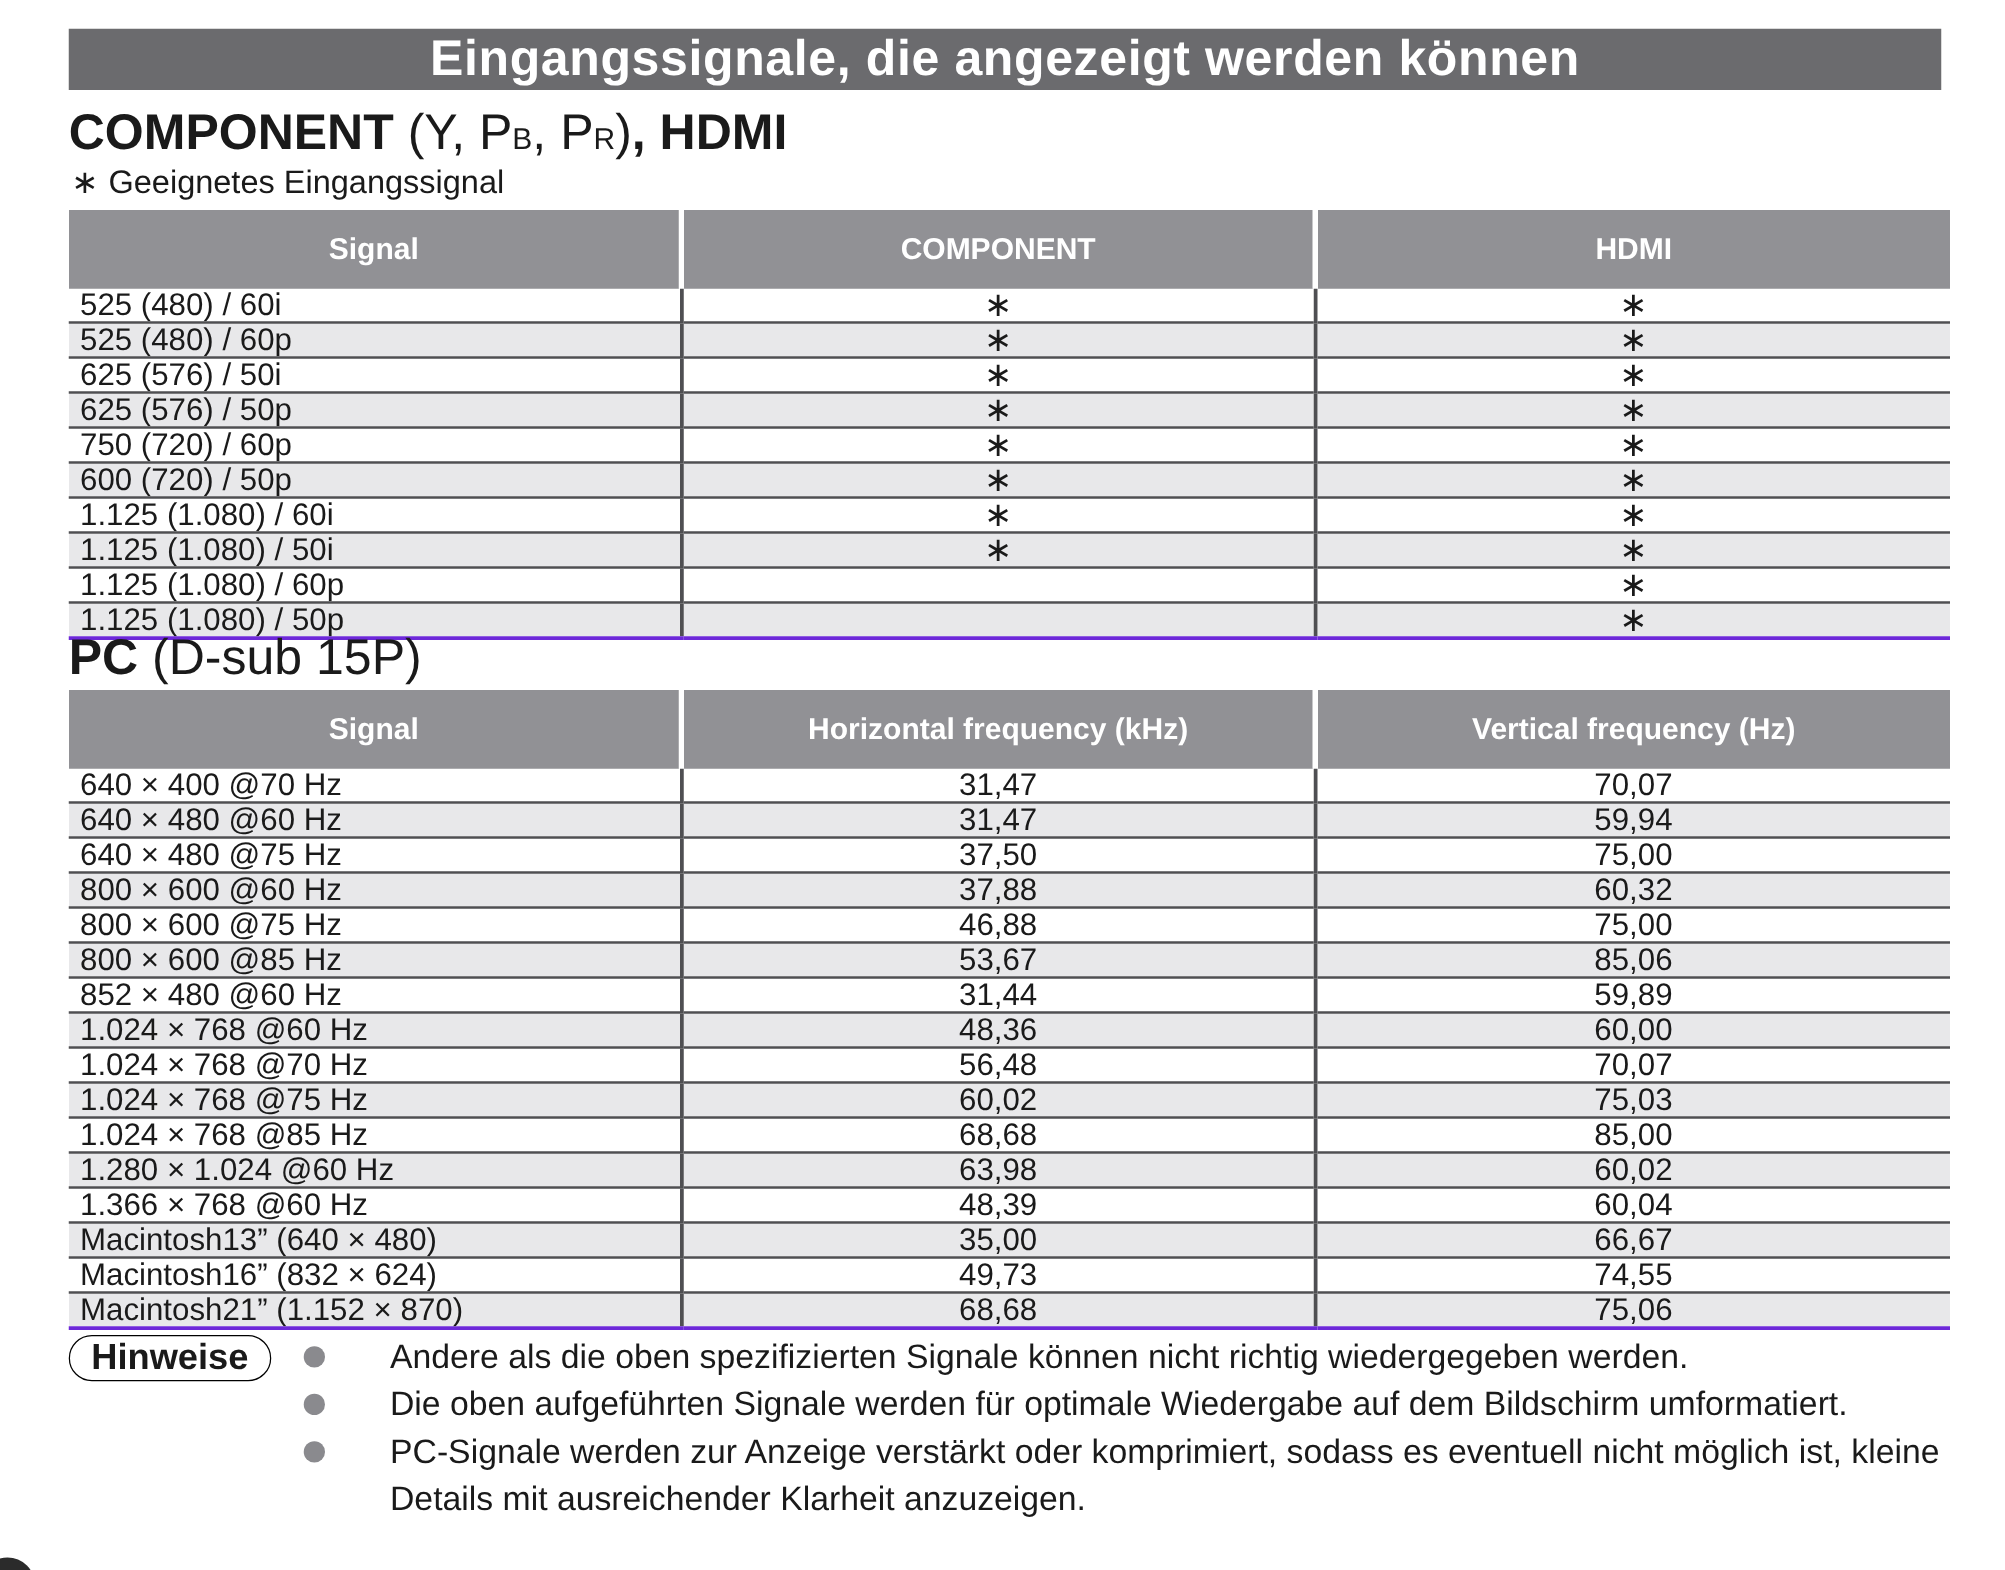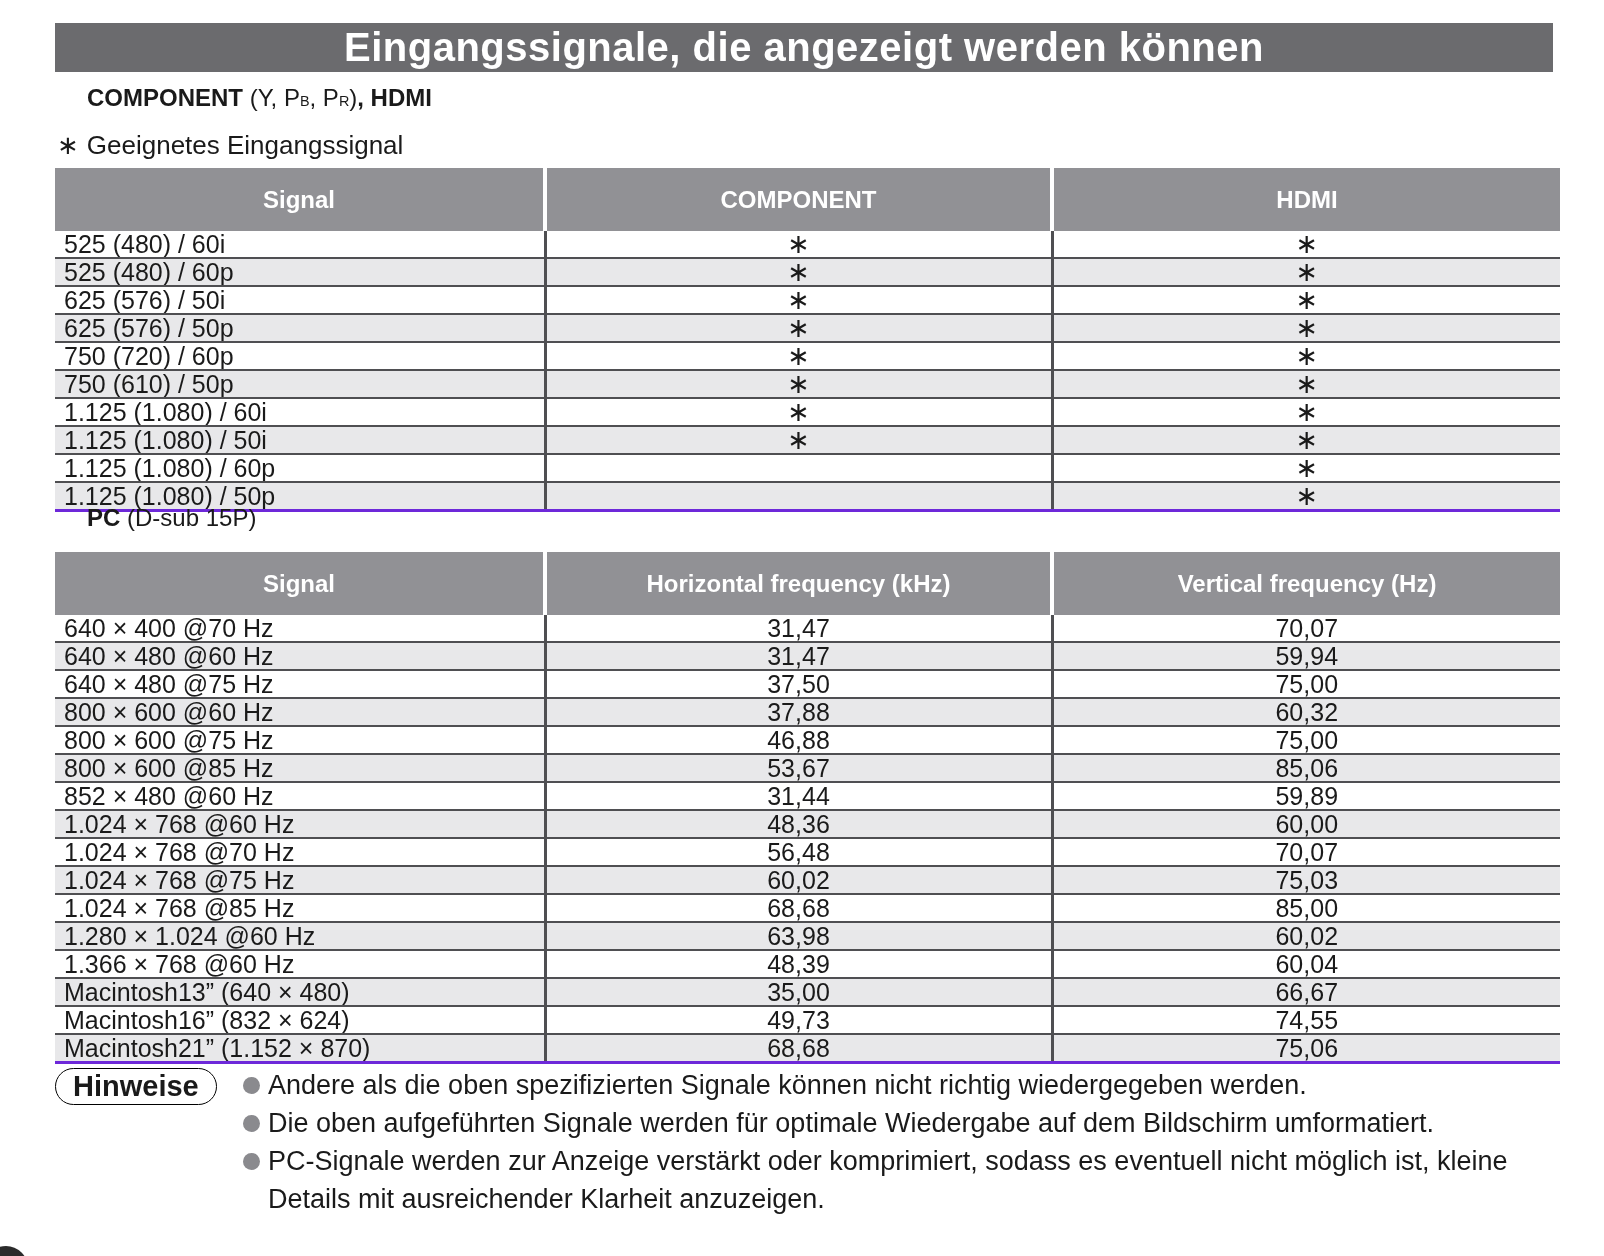--- a/index.html
+++ b/index.html
@@ -11,21 +11,21 @@
   
   .title-bar{
     position:absolute; left:55px; top:23px; width:1498px; height:49px;
     background:#6b6b6e; display:flex; align-items:center; justify-content:center;
   }
   .title-bar .t{
     color:#ffffff; font-size:40px; font-weight:bold; letter-spacing:0.5px;
     white-space:nowrap;
   }
   
-  .h-line{position:absolute; left:55px; font-size:24px; white-space:nowrap;margin-left:32px;}
+  .h-line{position:absolute; left:55px; font-size:40px; white-space:nowrap;}
   .h-line .b{font-weight:bold;}
   .h-line .sub{font-size:0.60em; font-weight:normal;}
   .note-line1{
     position:absolute; left:57px; top:130px; font-size:26px; white-space:nowrap;
   }
   .note-line1 .sym{margin-right:8px;}
   
   table.sig{
     position:absolute; left:55px; width:1505px;
     border-collapse:collapse; table-layout:fixed;
@@ -51,21 +51,21 @@
     position:absolute; left:55px; top:1068px; height:37px;
     border:1px solid #000000; border-radius:21px;
     display:flex; align-items:center; padding:0 17px;
     font-size:29px; font-weight:bold; box-sizing:border-box; background:#fff;
   }
   .notes-list{
     position:absolute; left:243px; top:1066px; width:1352px;
   }
   .note-item{
     display:flex; align-items:flex-start;
-    font-size:27px; line-height:38px;
+    font-size:27px; line-height:38px;gap:44px;
   }
   .bullet-dot{
     flex:0 0 auto; width:17px; height:17px; border-radius:50%;
     background:#8a8a8e; margin:11px 8px 0 0;
   }
   
   .corner-circle{
     position:absolute; left:-16px; top:1246px; width:44px; height:44px;
     border-radius:50%; background:#2b2b2b;
   }
@@ -126,21 +126,21 @@
           <td class="ctr ast">∗</td>
         </tr>
 
         <tr>
           <td class="sig-name">750 (720) / 60p</td>
           <td class="ctr ast">∗</td>
           <td class="ctr ast">∗</td>
         </tr>
 
         <tr class="alt">
-          <td class="sig-name">750 (610) / 50p</td>
+          <td class="sig-name">600 (720) / 50p</td>
           <td class="ctr ast">∗</td>
           <td class="ctr ast">∗</td>
         </tr>
 
         <tr>
           <td class="sig-name">1.125 (1.080) / 60i</td>
           <td class="ctr ast">∗</td>
           <td class="ctr ast">∗</td>
         </tr>
 

